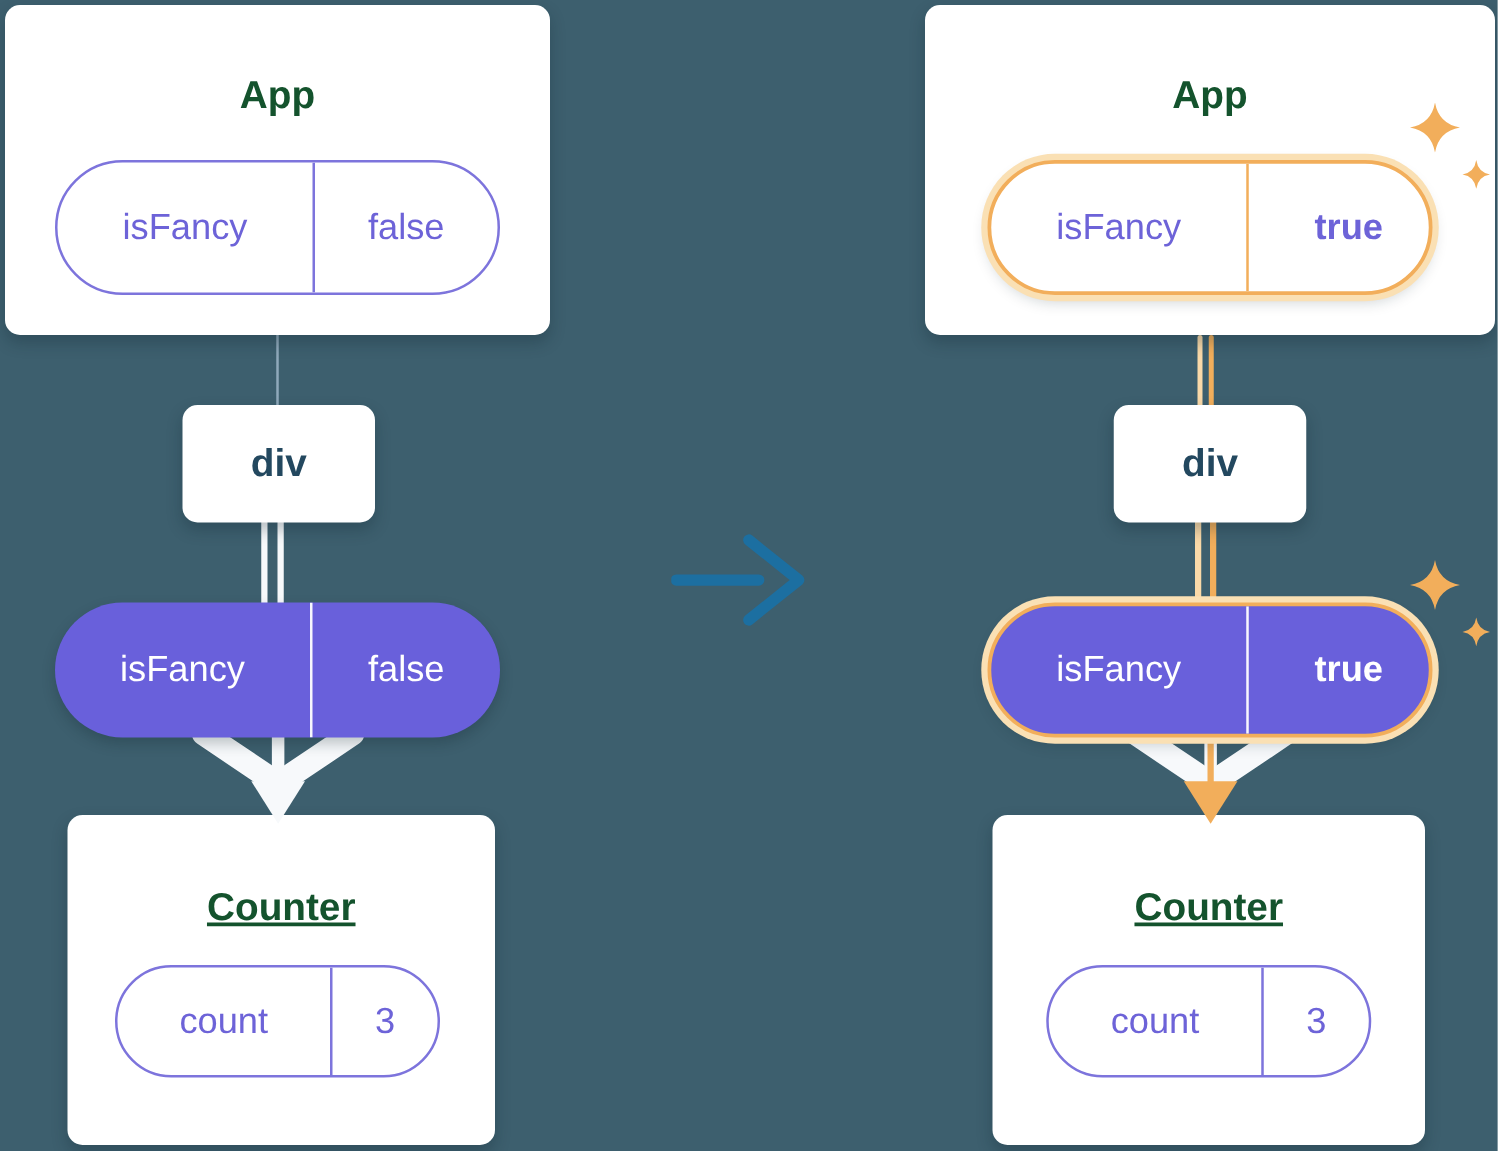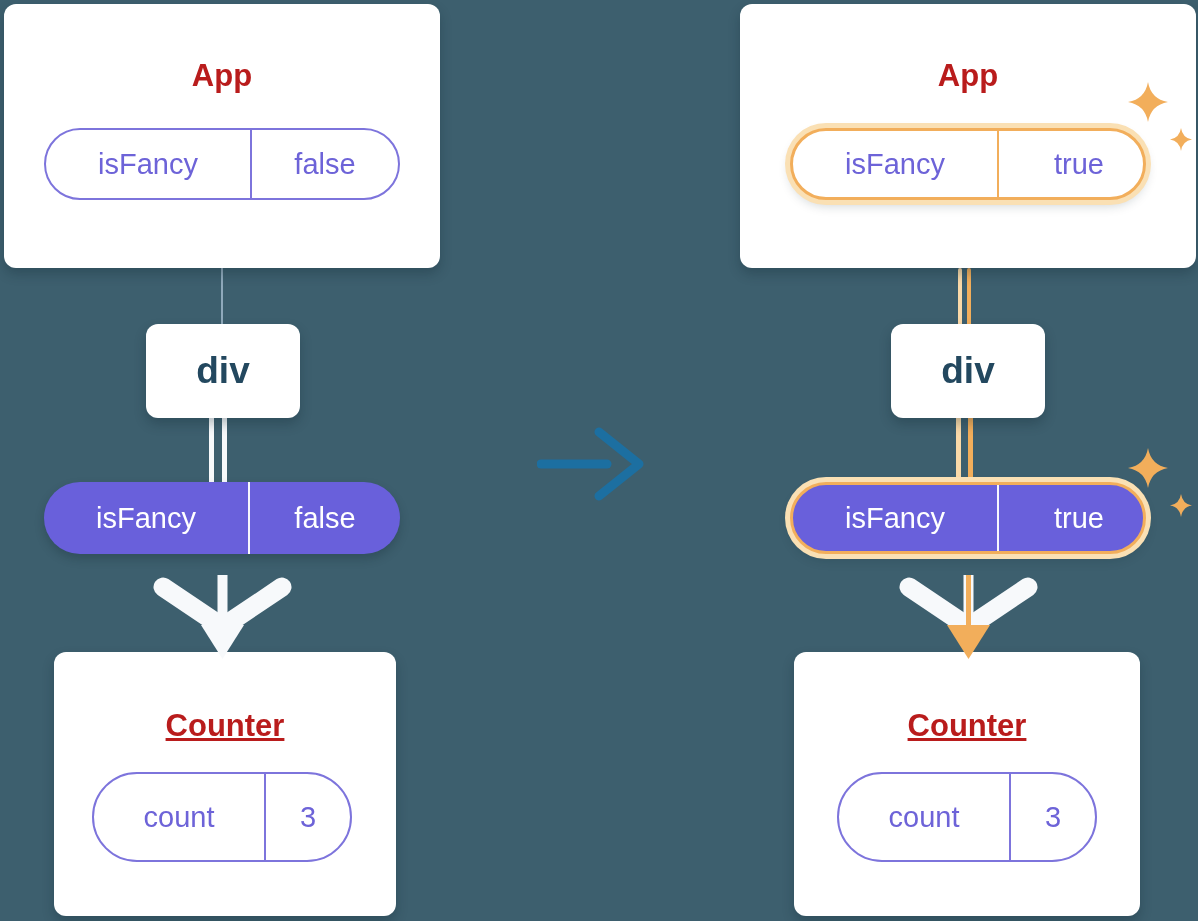--- a/index.html
+++ b/index.html
@@ -13,41 +13,41 @@
   .card{
     position:absolute;
     background:#FFFFFF;
     border-radius:12px;
     box-shadow:0 6px 12px rgba(15,35,45,.28);
     z-index:1;
   }
   .card-title{
     position:absolute;left:0;right:0;
     text-align:center;
-    color:#b91c1c;
+    color:#14532d;
     font-size:31px;font-weight:600;
   }
   
   .app-l{left:4px;top:4px;width:436px;height:264px;}
   .app-r{left:740px;top:4px;width:456px;height:264px;}
   .app-l .card-title,.app-r .card-title{top:54px;}
   .div-l{left:146px;top:324px;width:154px;height:94px;}
   .div-r{left:891px;top:324px;width:154px;height:94px;}
   .div-title{
     width:100%;height:100%;
     display:flex;align-items:center;justify-content:center;
-    color:#23485F;font-size:37px;font-weight:600;
+    color:#23485F;font-size:31px;font-weight:600;
   }
   .counter-l{left:54px;top:652px;width:342px;height:264px;}
   .counter-r{left:794px;top:652px;width:346px;height:264px;}
   .counter-l .card-title,.counter-r .card-title{top:56px;text-decoration:underline;}
   
   .pill{
     position:absolute;
-    height:72px;
+    height:108px;
     border-radius:60px;
     display:flex;align-items:stretch;
     font-size:29px;
     box-sizing:border-box;
     overflow:hidden;
     z-index:3;
   }
   .cell{display:flex;align-items:center;justify-content:center;}
   .outline{
     background:#FFFFFF;
@@ -59,21 +59,21 @@
     background:#6960DB;
     color:#FFFFFF;
     box-shadow:0 5px 10px rgba(15,35,45,.25);
   }
   .solid .key{border-right:2px solid rgba(255,255,255,.95);}
   .hl{
     border:3px solid #F2AE5B;
     box-shadow:0 0 0 5px #FAE0B4,0 5px 12px rgba(15,35,45,.22);
   }
   .outline.hl .key{border-right-color:#F2AE5B;}
-  .strong{font-weight:400;padding-left:16px;}
+  .strong{font-weight:700;padding-left:16px;}
   .app-pill-l{left:40px;top:124px;width:356px;}
   .app-pill-r{left:50px;top:124px;width:356px;}
   .app-pill-l .key,.app-pill-r .key{width:204px;}
   .app-pill-l .val,.app-pill-r .val{flex:1;}
   .prop-pill-l{left:44px;top:482px;width:356px;}
   .prop-pill-r{left:790px;top:482px;width:356px;}
   .prop-pill-l .key,.prop-pill-r .key{width:204px;}
   .prop-pill-l .val,.prop-pill-r .val{flex:1;}
   .state-pill-l{left:38px;top:120px;width:260px;height:90px;}
   .state-pill-r{left:43px;top:120px;width:260px;height:90px;}

